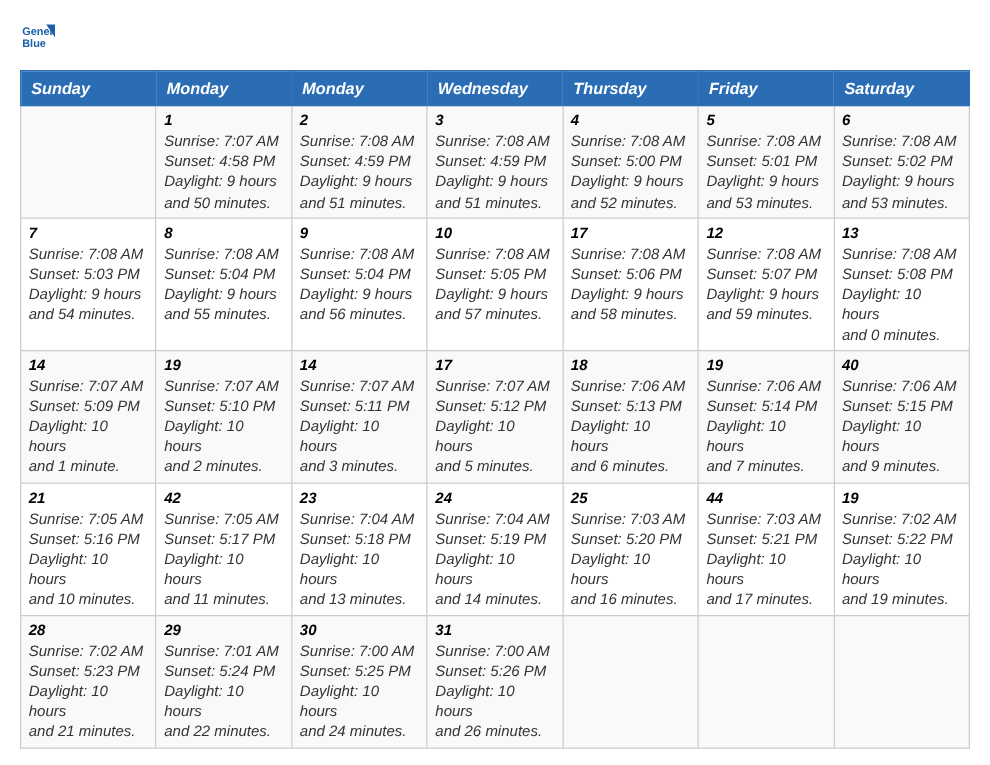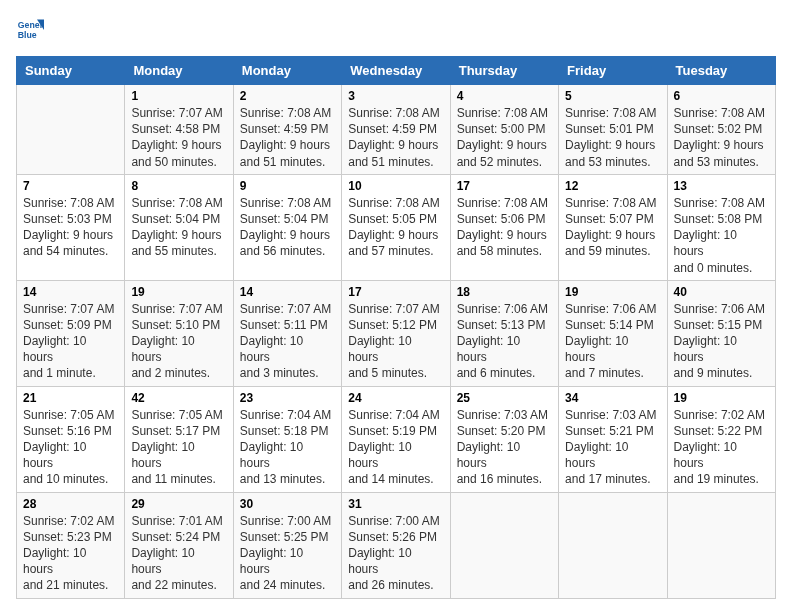--- a/index.html
+++ b/index.html
@@ -35,20 +35,21 @@
     }
     .title-block h2 {
       font-size: 15px;
       font-weight: normal;
       color: #333;
     }
     .calendar {
       width: 100%;
       border-collapse: collapse;
       font-size: 11px;
+      font-style: italic;
     }
     .calendar thead tr th {
       background: #2a6db5;
       color: #fff;
       font-size: 13px;
       font-weight: bold;
       padding: 6px 8px;
       text-align: left;
       border: 1px solid #2a6db5;
     }
@@ -100,21 +101,21 @@
 
 <table class="calendar">
   <thead>
     <tr id="weekday-header">
         <th>Sunday</th>
         <th>Monday</th>
         <th>Monday</th>
         <th>Wednesday</th>
         <th>Thursday</th>
         <th>Friday</th>
-        <th>Tuesday</th>
+        <th>Saturday</th>
       </tr>
   </thead>
   <tbody id="calendar-body">
       <tr>
         <td></td>
         <td>
           <span class="day-num">1</span>
           <div class="day-info">Sunrise: 7:07 AM<br>Sunset: 4:58 PM<br>Daylight: 9 hours<br>and 50 minutes.</div>
         </td>
         <td>
@@ -213,21 +214,21 @@
         </td>
         <td>
           <span class="day-num">24</span>
           <div class="day-info">Sunrise: 7:04 AM<br>Sunset: 5:19 PM<br>Daylight: 10 hours<br>and 14 minutes.</div>
         </td>
         <td>
           <span class="day-num">25</span>
           <div class="day-info">Sunrise: 7:03 AM<br>Sunset: 5:20 PM<br>Daylight: 10 hours<br>and 16 minutes.</div>
         </td>
         <td>
-          <span class="day-num">34</span>
+          <span class="day-num">44</span>
           <div class="day-info">Sunrise: 7:03 AM<br>Sunset: 5:21 PM<br>Daylight: 10 hours<br>and 17 minutes.</div>
         </td>
         <td>
           <span class="day-num">19</span>
           <div class="day-info">Sunrise: 7:02 AM<br>Sunset: 5:22 PM<br>Daylight: 10 hours<br>and 19 minutes.</div>
         </td>
       </tr>
       <tr>
         <td>
           <span class="day-num">28</span>

